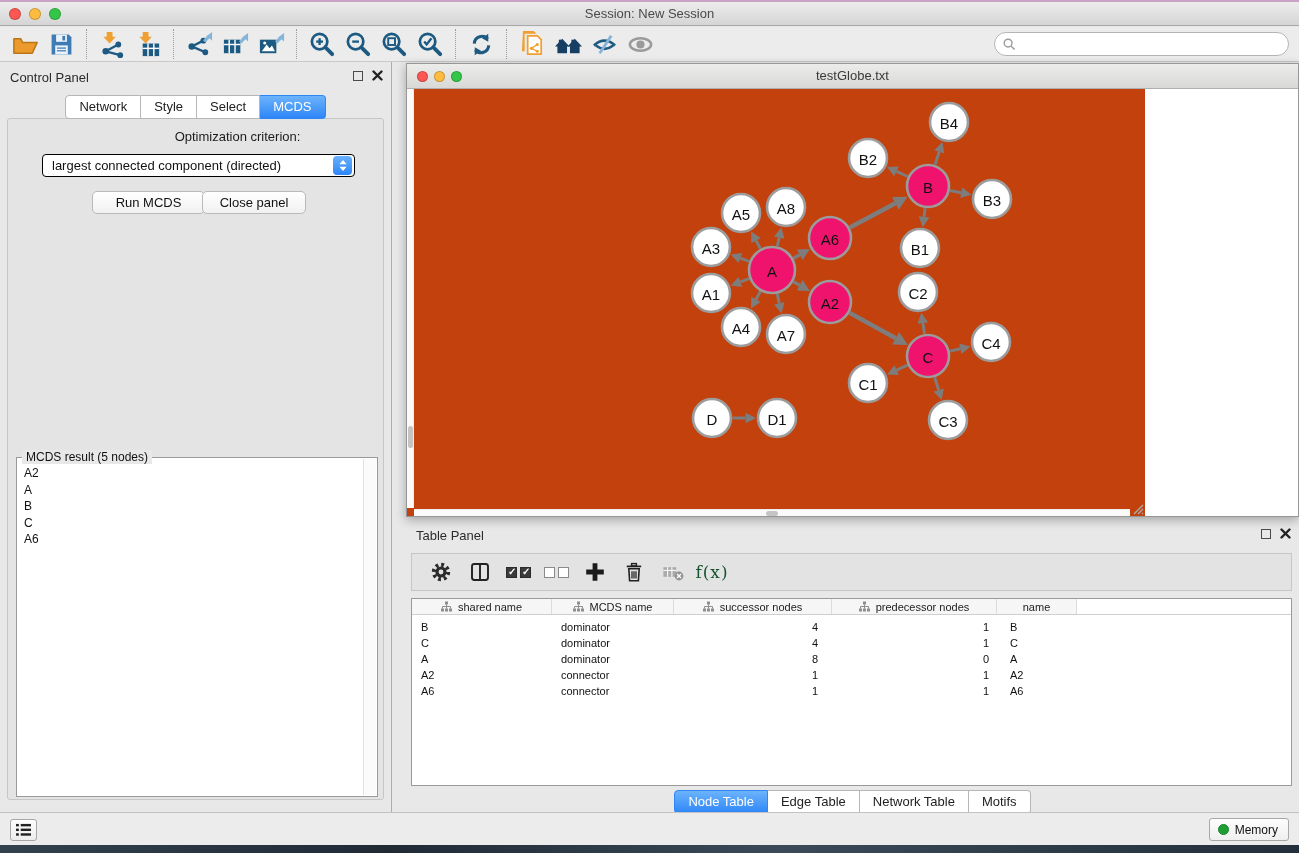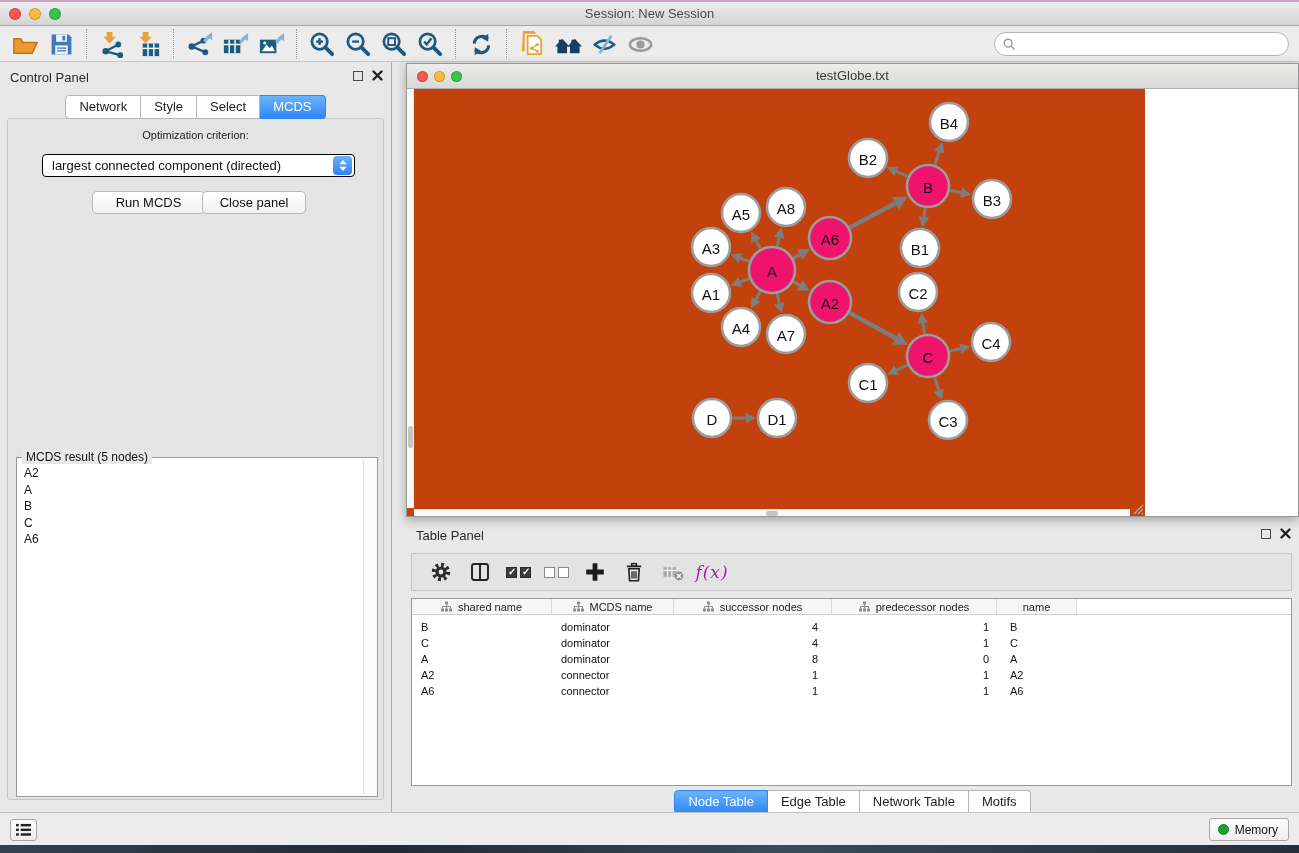--- a/index.html
+++ b/index.html
@@ -37,21 +37,21 @@
   .float-icon { width:10px; height:10px; border:1.6px solid #4a4a4a; display:inline-block; }
   .seg-tabs { display:flex; justify-content:center; }
   .seg { background:#fff; border:1px solid #B6B6B6; border-left:none; padding:3px 13px 4px;
     font-size:13px; color:#222; white-space:nowrap; }
   .seg:first-child { border-left:1px solid #B6B6B6; border-radius:4px 0 0 4px; }
   .seg:last-child { border-radius:0 4px 4px 0; }
   .seg.active { background:linear-gradient(#6CB3FB,#2E86F7); color:#fff; border-color:#2E86F7; }
   .cp-tabs { position:absolute; left:0; width:100%; top:33px; z-index:2; }
   .cp-inner { position:absolute; left:7px; right:7px; top:56px; bottom:12px;
     background:#E4E4E4; border:1px solid #C6C6C6; border-radius:3px; }
-  .opt-label { position:absolute; top:67px; width:100%; text-align:center; font-size:11px; color:#1c1c1c; }
+  .opt-label { position:absolute; top:67px; width:100%; text-align:center; font-size:13px; color:#1c1c1c;margin-left:42px; }
   .dropdown { position:absolute; left:42px; top:92px; width:313px; height:23px; background:#fff;
     border:1px solid #000000; border-radius:4px; display:flex; align-items:center; }
   .dd-text { flex:1; font-size:13px; color:#111; padding-left:9px; white-space:nowrap; overflow:hidden; }
   .dd-stepper { width:19px; height:19px; margin-right:2px; border-radius:4px;
     background:linear-gradient(#69B0FB,#2D85F7); display:flex; align-items:center; justify-content:center; }
   .btn { position:absolute; height:23px; background:linear-gradient(#FFFFFF,#F1F1F1);
     border:1px solid #B9B9B9; border-radius:5px; font-size:13px; color:#111;
     display:flex; align-items:center; justify-content:center; }
   .result-box { position:absolute; left:16px; top:395px; width:362px; height:340px;
     border:1px solid #9A9A9A; background:#fff; }
@@ -80,21 +80,21 @@
   
   .table-panel { position:absolute; left:406px; top:520px; width:893px; height:292px; }
   .tp-toolbar { position:absolute; left:5px; right:7px; top:33px; height:38px;
     background:#E3E3E3; border:1px solid #C6C6C6; display:flex; align-items:center; padding-left:16px; gap:13px; }
   .tpi { width:26px; height:28px; display:flex; align-items:center; justify-content:center; }
   .cb-pair { display:flex; gap:3px; }
   .cb { width:11px; height:11px; border:1px solid #555; position:relative; background:#fff; }
   .cb.on { background:#3b3b3b; border-color:#2c2c2c; }
   .cb.on::after { content:"✓"; position:absolute; left:1px; top:-2px; color:#fff; font-size:10px; font-weight:bold; }
   .cb.off { border-color:#8a8a8a; }
-  .fx { font-family:"DejaVu Serif",serif; font-style:italic; font-size:17px; color:#a21caf; letter-spacing:1px; }
+  .fx { font-family:"DejaVu Serif",serif; font-size:17px; color:#14532d; letter-spacing:1px; }
   .ntable { position:absolute; left:5px; right:7px; top:78px; height:188px; background:#fff;
     border:1px solid #9A9A9A; overflow:hidden; }
   .thead { display:flex; height:16px; border-bottom:1px solid #CFCFCF; }
   .thcell { background:#F6F6F6; border-right:1px solid #DCDCDC; display:flex; align-items:center;
     justify-content:center; gap:6px; font-size:11px; color:#222; }
   .tcell { font-size:11px; color:#111; line-height:16px; white-space:nowrap; overflow:hidden; }
   .trow { display:flex; height:16px; }
   .c0 { width:140px; padding-left:9px; }
   .c1 { width:122px; padding-left:9px; }
   .c2 { width:158px; text-align:right; padding-right:14px; }

